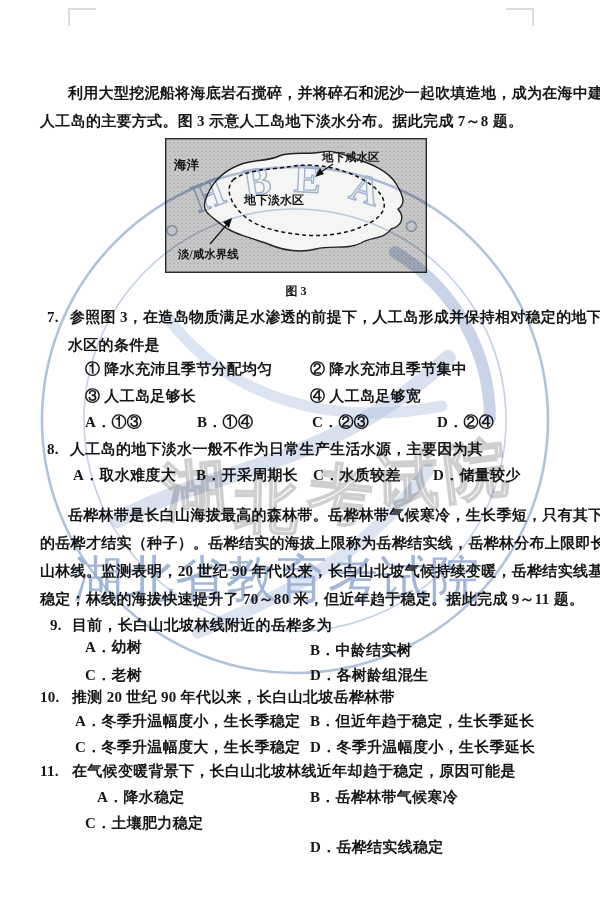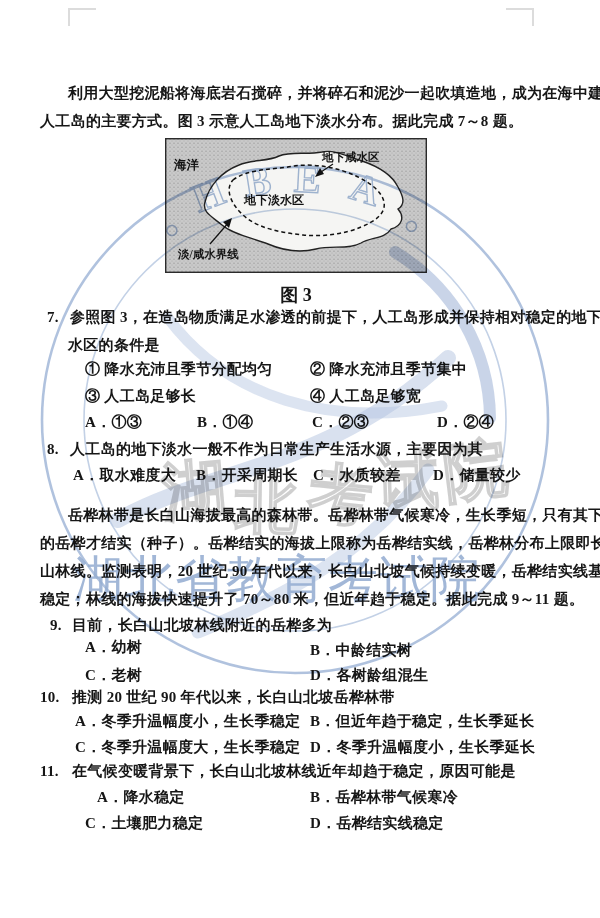--- a/index.html
+++ b/index.html
@@ -3,21 +3,21 @@
 <meta charset="utf-8">
 <style>
   html,body{margin:0;padding:0;background:#ffffff;}
   .paper{
     position:relative;width:600px;height:918px;background:#ffffff;overflow:hidden;
     font-family:"Liberation Serif","DejaVu Serif",serif;color:#161616;
   }
   
   .tl{position:absolute;font-size:15px;font-weight:600;line-height:18px;letter-spacing:.3px;white-space:nowrap;}
   .num{font-weight:700;}
-  .caption{position:absolute;left:165px;top:283px;width:262px;text-align:center;font-size:18px;font-weight:700;}
+  .caption{position:absolute;left:165px;top:283px;width:262px;text-align:center;font-size:12px;font-weight:700;}
   .footer{position:absolute;left:0;top:836px;width:600px;text-align:center;font-size:14.5px;font-weight:700;}
   
   .layer{position:absolute;inset:0;pointer-events:none;}
   .gray-wm{z-index:0;}
   .content{z-index:2;}
   .seal-wm{z-index:3;mix-blend-mode:multiply;opacity:.95;}
   .content{position:absolute;inset:0;}
   .figwrap{position:absolute;left:165px;top:138px;width:262px;height:135px;}
   
   .cn-name{position:absolute;left:72px;top:546px;width:410px;font-size:50px;font-weight:400;
@@ -135,21 +135,21 @@
       <div class="tl" style="left:75px;top:738px">C．冬季升温幅度大，生长季稳定</div>
       <div class="tl" style="left:310px;top:738px">D．冬季升温幅度小，生长季延长</div>
     </div>
 
     <div>
       <div class="tl num" style="left:40px;top:762px">11.</div>
       <div class="tl" style="left:72px;top:762px">在气候变暖背景下，长白山北坡林线近年却趋于稳定，原因可能是</div>
       <div class="tl" style="left:97px;top:788px">A．降水稳定</div>
       <div class="tl" style="left:310px;top:788px">B．岳桦林带气候寒冷</div>
       <div class="tl" style="left:85px;top:814px">C．土壤肥力稳定</div>
-      <div class="tl" style="left:310px;top:814px">D．岳桦结实线稳定</div>
+      <div class="tl" style="left:310px;top:838px">D．岳桦结实线稳定</div>
     </div>
 
   </div>
 
   <div class="layer seal-wm">
     <svg width="600" height="918" viewBox="0 0 600 918">
       <g stroke="#9db4d6" fill="none">
         <circle cx="295" cy="420" r="253" stroke-width="2.6" opacity="0.85"></circle>
         <circle cx="295" cy="420" r="211" stroke-width="1.6" opacity="0.65"></circle>
       </g>

